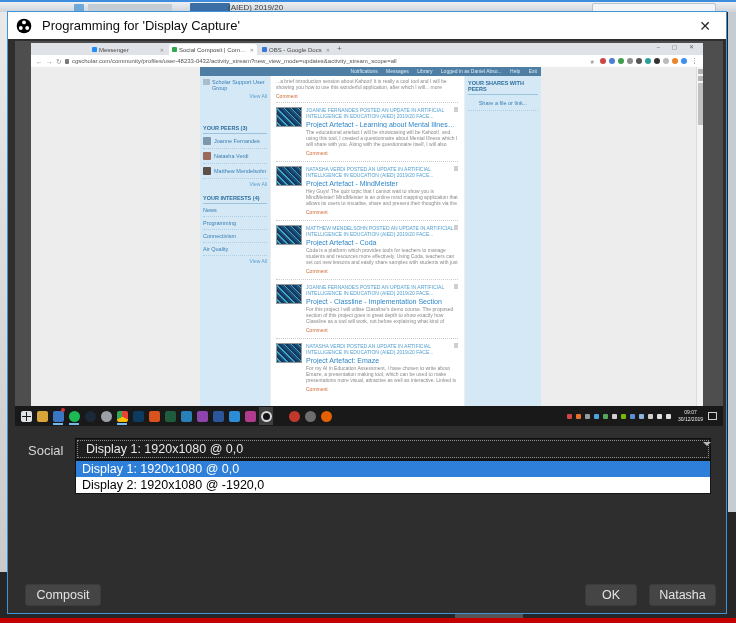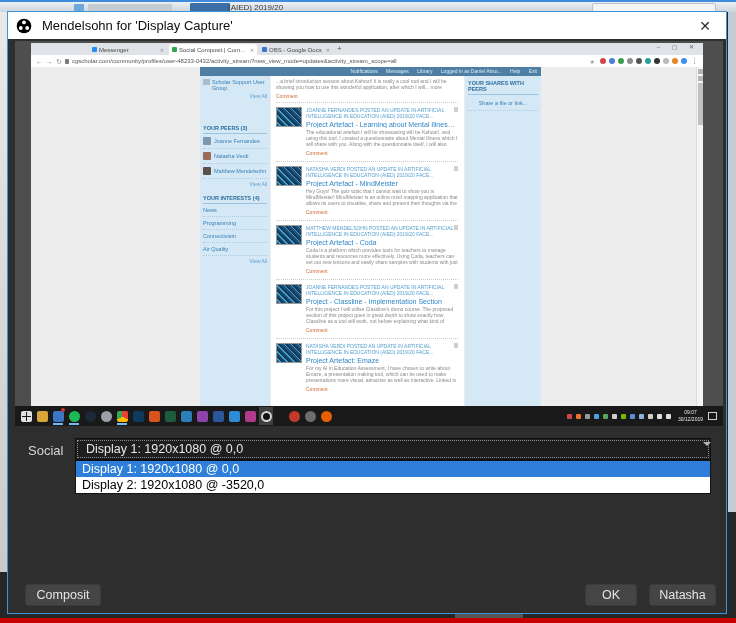--- a/index.html
+++ b/index.html
@@ -156,21 +156,21 @@
 <div class="bgw-redbar"></div>
 
 <div class="dialog">
   <div class="titlebar">
     <svg class="obs-logo" viewBox="0 0 24 24">
       <circle cx="12" cy="12" r="11" fill="#000000"></circle>
       <circle cx="12" cy="6.6" r="2.9" fill="#ffffff"></circle>
       <circle cx="7.2" cy="15" r="2.9" fill="#ffffff"></circle>
       <circle cx="16.8" cy="15" r="2.9" fill="#ffffff"></circle>
     </svg>
-    <span class="tb-title">Mendelsohn for 'Display Capture'</span>
+    <span class="tb-title">Programming for 'Display Capture'</span>
     <span class="tb-close">✕</span>
   </div>
 
   <div class="dlg-body">
 
     <div class="preview">
       <div class="browser">
 
         <div class="tabstrip">
           <span class="tab tab1">
@@ -456,20 +456,20 @@
     <div class="combo">
       <span>Display 1: 1920x1080 @ 0,0</span>
       <span class="combo-arrows">
         <span class="arr-up"></span>
         <span class="arr-down"></span>
       </span>
     </div>
 
     <div class="popup">
       <div class="opt selected">Display 1: 1920x1080 @ 0,0</div>
-      <div class="opt">Display 2: 1920x1080 @ -3520,0</div>
+      <div class="opt">Display 2: 1920x1080 @ -1920,0</div>
     </div>
 
     <div class="btn btn-defaults">Composit</div>
     <div class="btn btn-ok">OK</div>
     <div class="btn btn-cancel">Natasha</div>
   </div>
 </div>
 
 </body></html>

